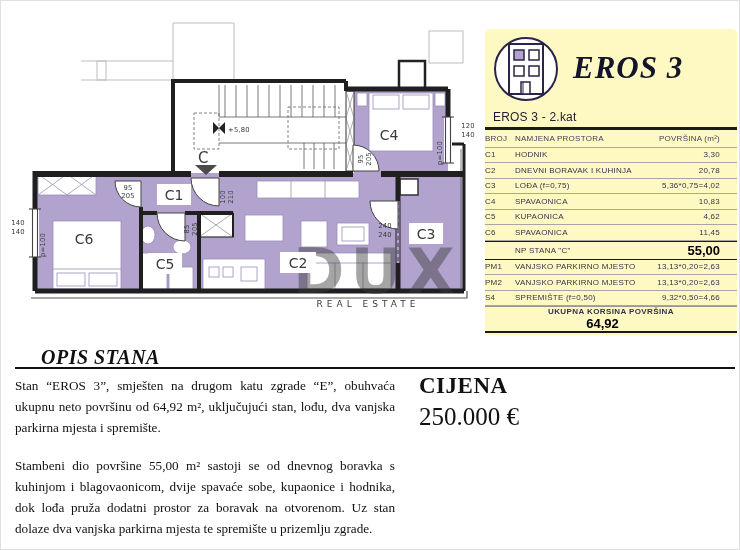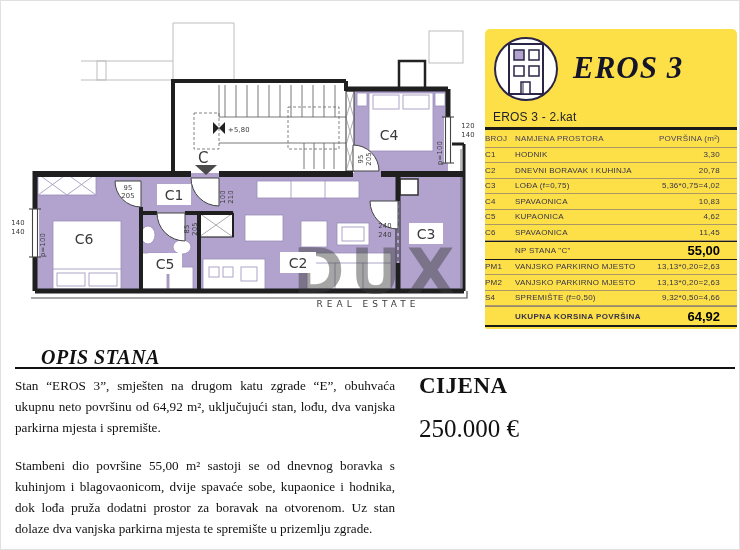--- a/index.html
+++ b/index.html
@@ -6,49 +6,49 @@
   .page{position:relative;width:740px;height:550px;background:#fff;overflow:hidden;
         font-family:"Liberation Sans",sans-serif;box-sizing:border-box;border:1px solid #e0e0e0;}
 
   
   .plan{position:absolute;left:0;top:0;}
   .plan text{font-family:"DejaVu Sans",sans-serif;fill:#3a3a3a;}
   .dim{font-size:6.8px;letter-spacing:.2px;}
   .roomlabel{font-size:14px;fill:#1c1c1c;}
 
   
-  .panel{position:absolute;left:484px;top:28px;width:252px;background:#fde047;
+  .panel{position:absolute;left:484px;top:28px;width:252px;background:#fef9c3;
          border-radius:5px 5px 2px 2px;box-sizing:border-box;padding-bottom:2px;}
   .panel-header{position:relative;height:78px;display:flex;align-items:center;}
   .logo{width:66px;height:72px;margin-left:8px;flex:0 0 auto;}
   .brand-title{font-family:"Liberation Serif",serif;font-style:italic;font-weight:bold;
                font-size:31px;color:#14142a;margin-left:14px;letter-spacing:1px;}
   .floor-label{font-size:12px;font-weight:normal;color:#1d1d2e;padding:3px 0 3px 8px;letter-spacing:.2px;}
   .thickline{height:2.5px;background:#1a1a1a;}
   .tbl{width:100%;}
   .trow{display:flex;align-items:center;border-bottom:1px solid rgba(90,80,130,.5);
         min-height:14.5px;font-size:8px;color:#35324a;letter-spacing:.25px;}
   .trow.head{min-height:17px;color:#45405f;}
   .c-broj{width:30px;flex:0 0 auto;}
   .c-nam{flex:1 1 auto;}
   .c-pov{padding-right:17px;text-align:right;flex:0 0 auto;}
   .trow.sum{min-height:17px;border-top:1.5px solid #1a1a1a;border-bottom:1.5px solid #1a1a1a;}
-  .trow.total{min-height:18px;border-top:1px solid rgba(90,80,130,.6);border-bottom:2.5px solid #1a1a1a;}
+  .trow.total{min-height:18px;border-top:1px solid rgba(90,80,130,.6);border-bottom:2.5px solid #1a1a1a;flex-direction:column;}
   .bigval{font-size:13px;font-weight:bold;color:#000;letter-spacing:0;}
 
   
   .opis-heading{position:absolute;left:40px;top:345px;font-family:"Liberation Serif",serif;
                 font-style:italic;font-weight:bold;font-size:20px;color:#111;letter-spacing:.5px;}
   .rule{position:absolute;left:14px;top:366px;width:720px;height:2px;background:#111;}
   .desc{position:absolute;left:14px;top:374px;width:380px;font-family:"Liberation Serif",serif;
         font-size:13.2px;line-height:21px;color:#111;text-align:justify;}
   .desc p{margin:0 0 17px 0;}
   .price{position:absolute;left:418px;top:372px;font-family:"Liberation Serif",serif;color:#111;}
   .price-label{font-weight:bold;font-size:23px;letter-spacing:.5px;}
-  .price-value{font-size:25px;margin-top:16px;}
+  .price-value{font-size:25px;margin-top:4px;}
 </style>
 </head>
 <body>
 
 <div class="page">
 
   <svg class="plan" width="485" height="335" viewBox="0 0 485 335">
 
     <g stroke="#bdbdbd" stroke-width="1" fill="none">
       <line x1="172" y1="22" x2="172" y2="80"></line>

